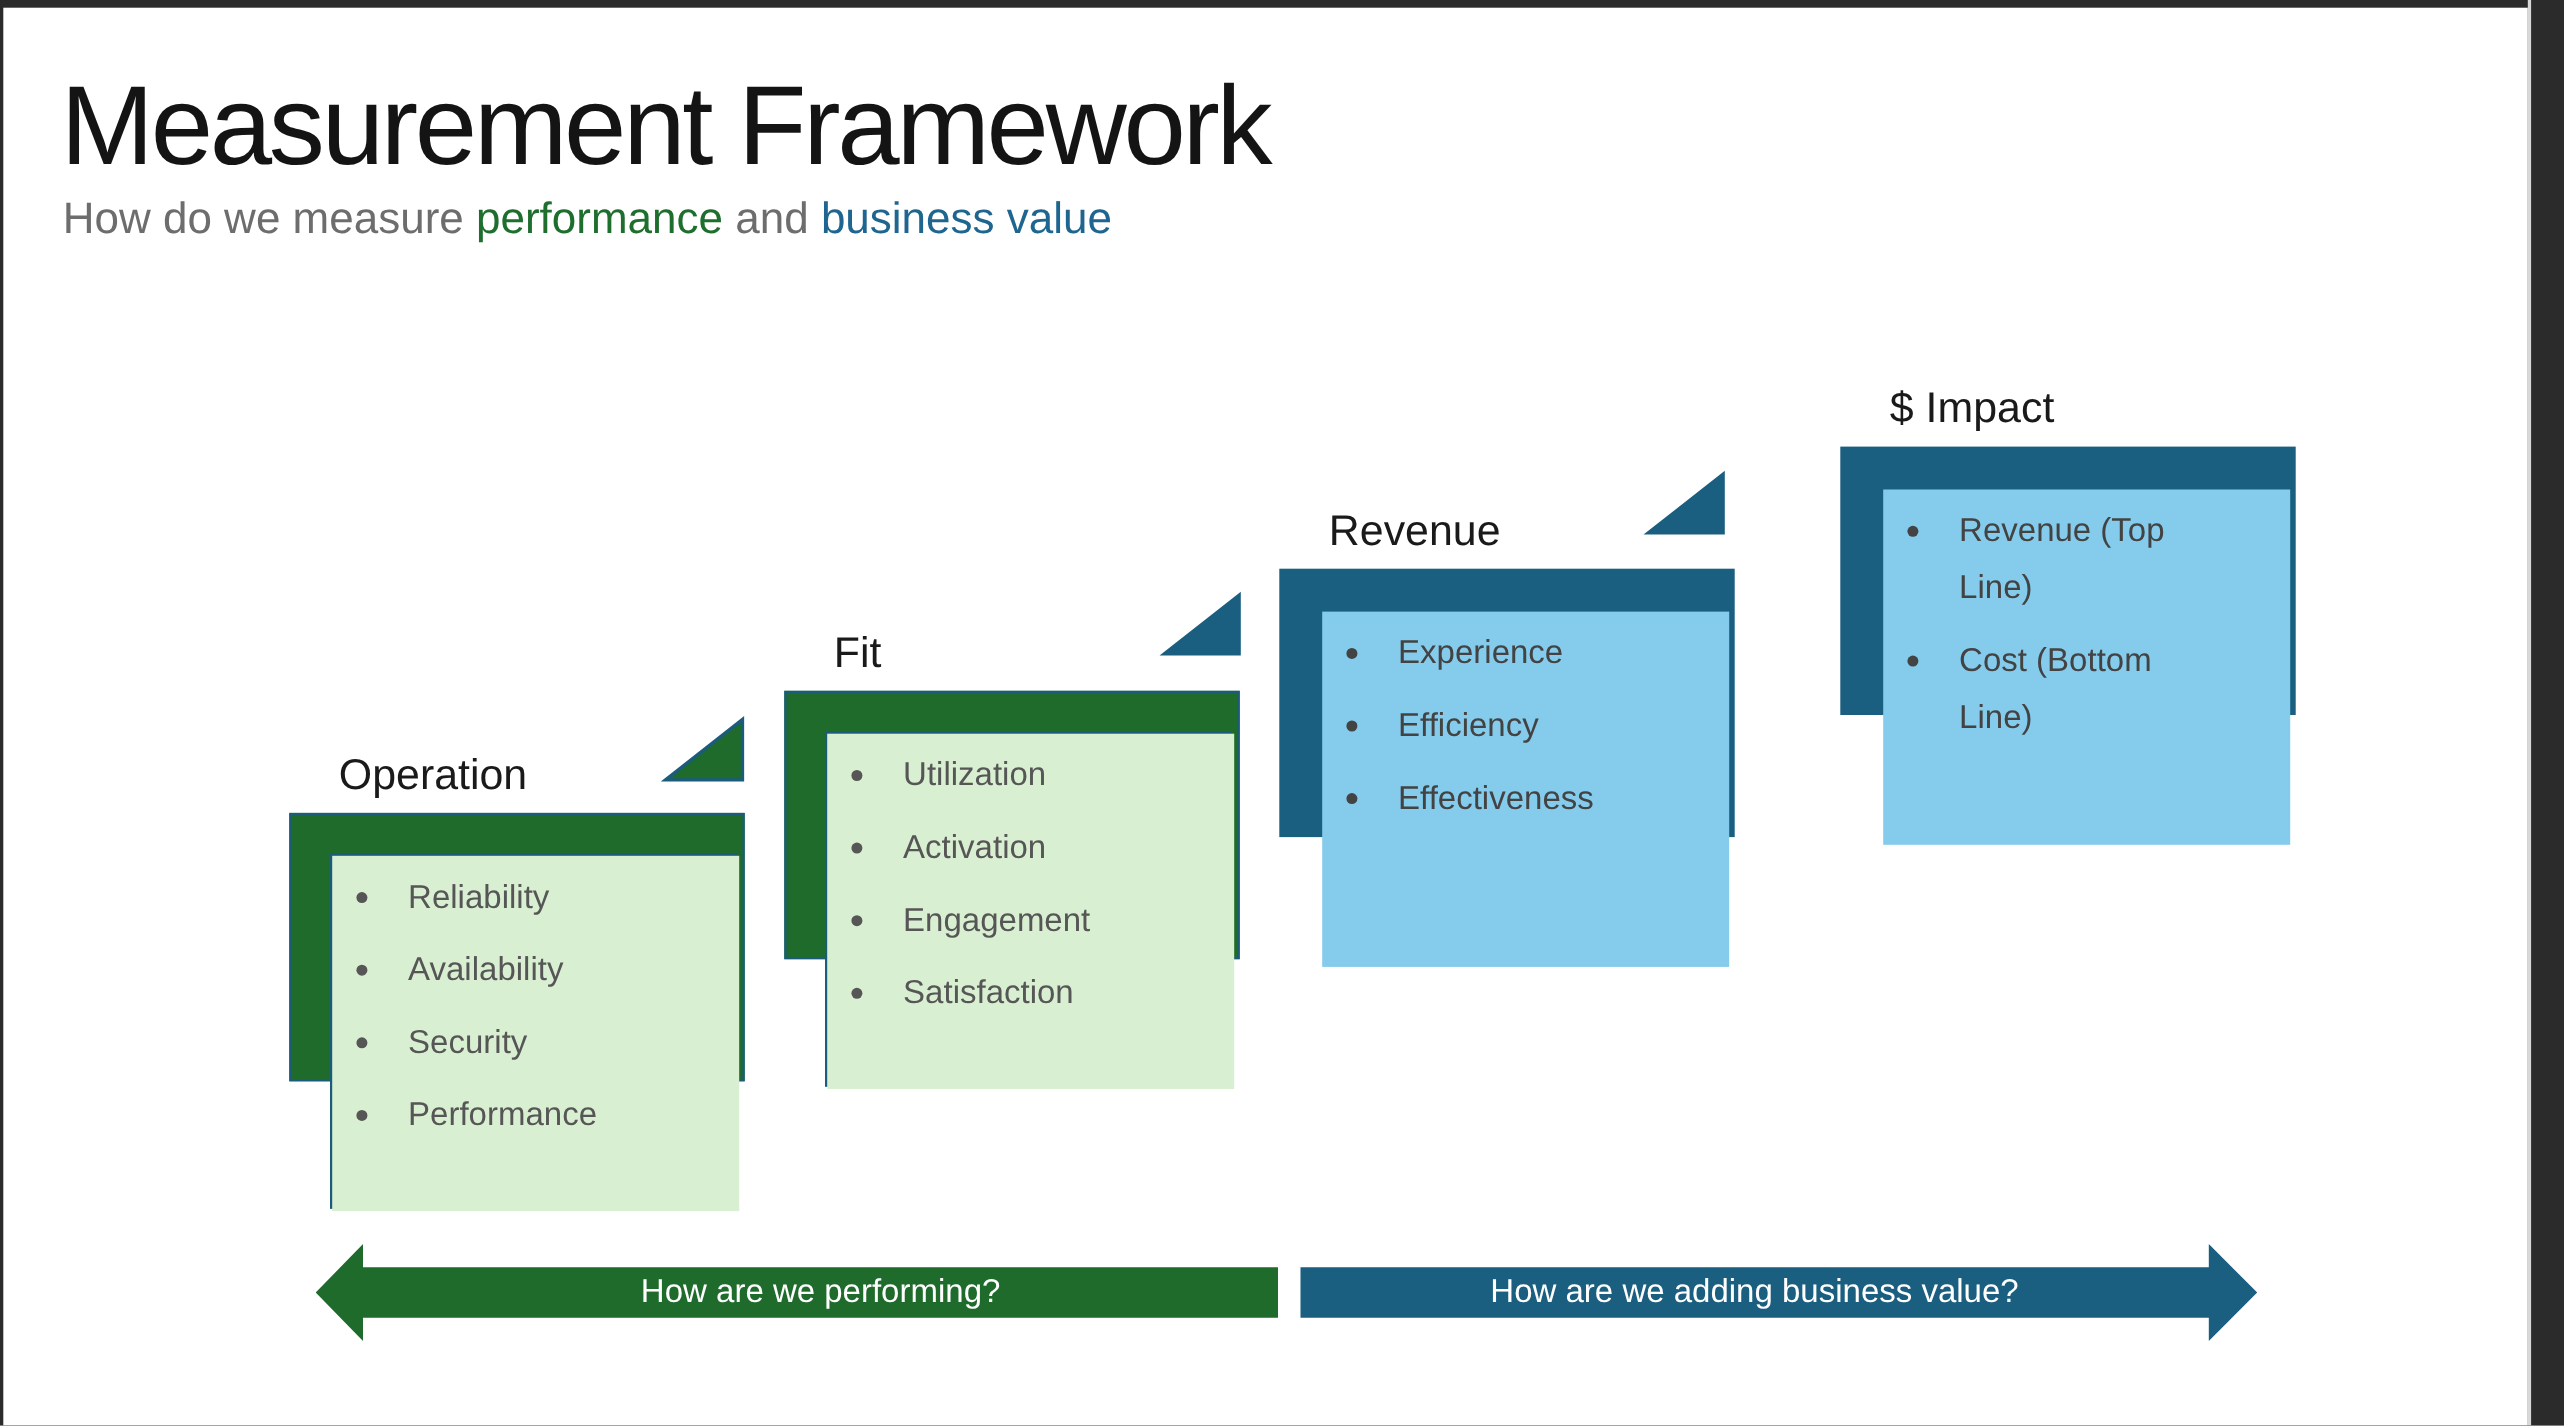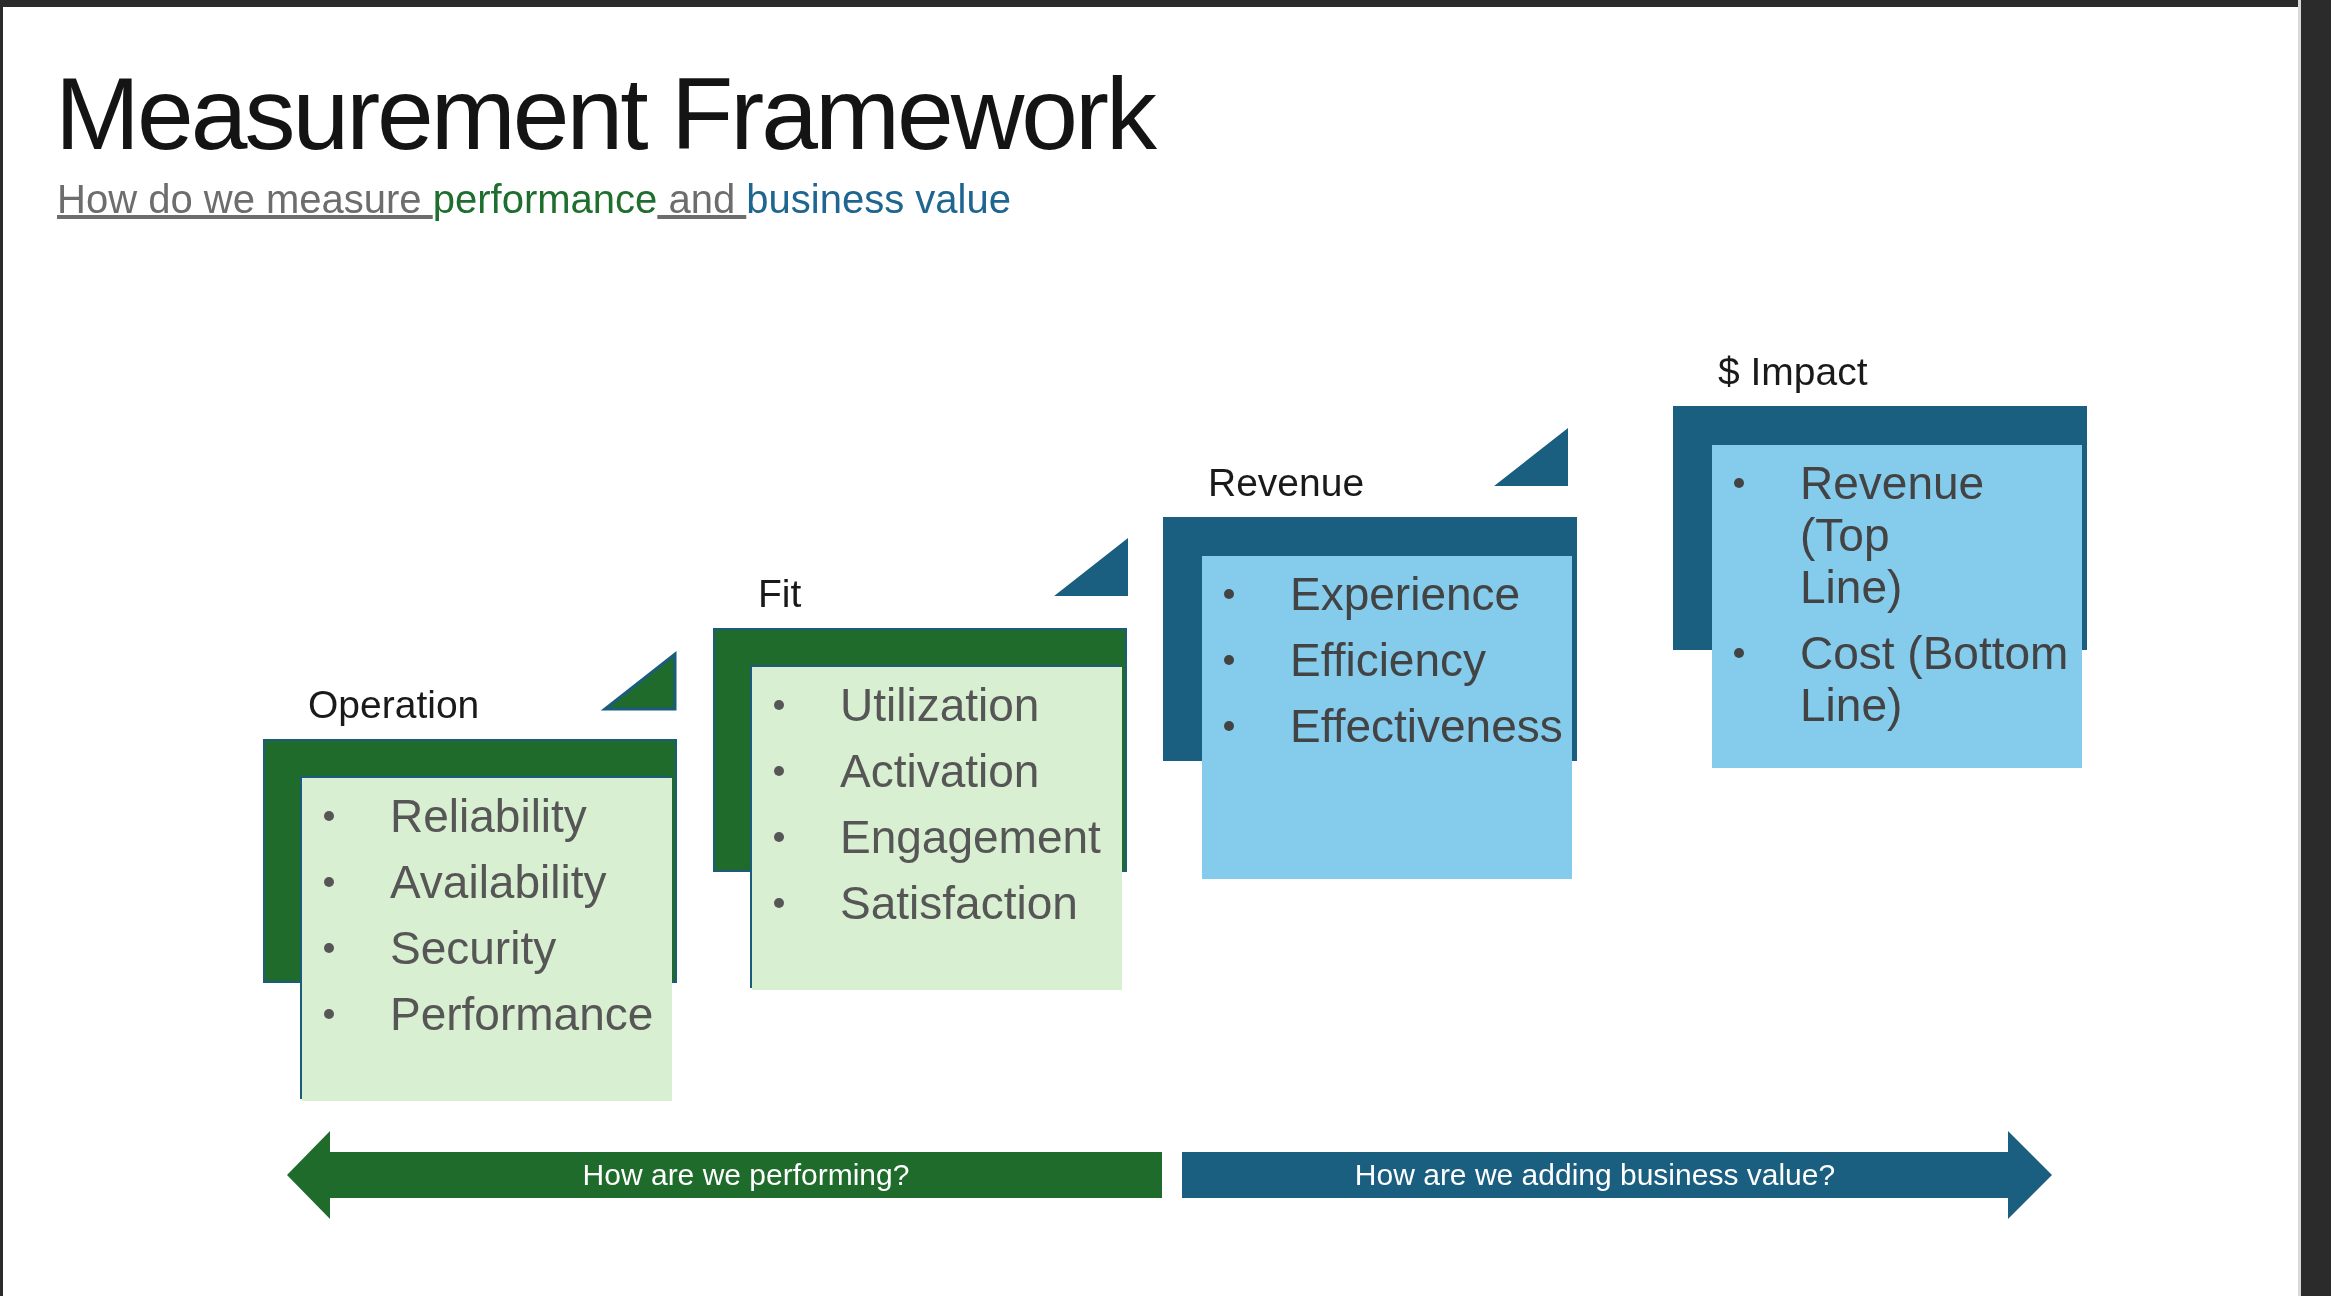--- a/index.html
+++ b/index.html
@@ -26,41 +26,41 @@
   
   .title{
     position:absolute;left:55px;top:58px;margin:0;
     font-size:102px;line-height:112px;font-weight:400;letter-spacing:-3px;
     color:#141414;white-space:nowrap;
   }
   .subtitle{
     position:absolute;left:57px;top:174px;margin:0;
     font-size:40px;line-height:50px;font-weight:400;white-space:nowrap;
   }
-  .sub-gray{color:var(--subtitle_gray);text-decoration:underline;}
+  .sub-gray{color:var(--subtitle_gray);}
   .sub-green{color:var(--subtitle_green);}
   .sub-blue{color:var(--subtitle_blue);}
 
   
   .group{position:absolute;width:414px;height:362px;}
   .group-label{
     position:absolute;left:45px;top:-57px;
     font-size:39px;line-height:46px;color:var(--label_text);white-space:nowrap;
   }
   .back-panel{position:absolute;left:0;top:0;width:414px;height:244px;box-sizing:border-box;}
   .green .back-panel{background:var(--green_dark);border:2px solid var(--teal_border);}
   .blue  .back-panel{background:var(--blue_dark);}
   .front-panel{position:absolute;left:39px;top:39px;width:370px;height:323px;}
   .green .front-panel{background:var(--green_light);box-shadow:-2px -2px 0 0 var(--teal_border);}
   .blue  .front-panel{background:var(--blue_light);}
 
   .bullet-list{list-style:none;margin:0;padding:12px 0 0 0;}
   .bullet-item{
-    position:relative;padding-left:88px;margin-bottom:14px;
-    font-size:46px;line-height:52px;color:var(--bullet_text);
+    position:relative;padding-left:69px;margin-bottom:14px;
+    font-size:30px;line-height:52px;color:var(--bullet_text);
     white-space:pre-line;
   }
   .blue .bullet-item{color:#434343;}
   .bullet-item::before{
     content:"";position:absolute;left:22px;top:21px;width:10px;height:10px;
     border-radius:50%;background:currentColor;
   }
 
   
   .step-tri{position:absolute;overflow:visible;}

